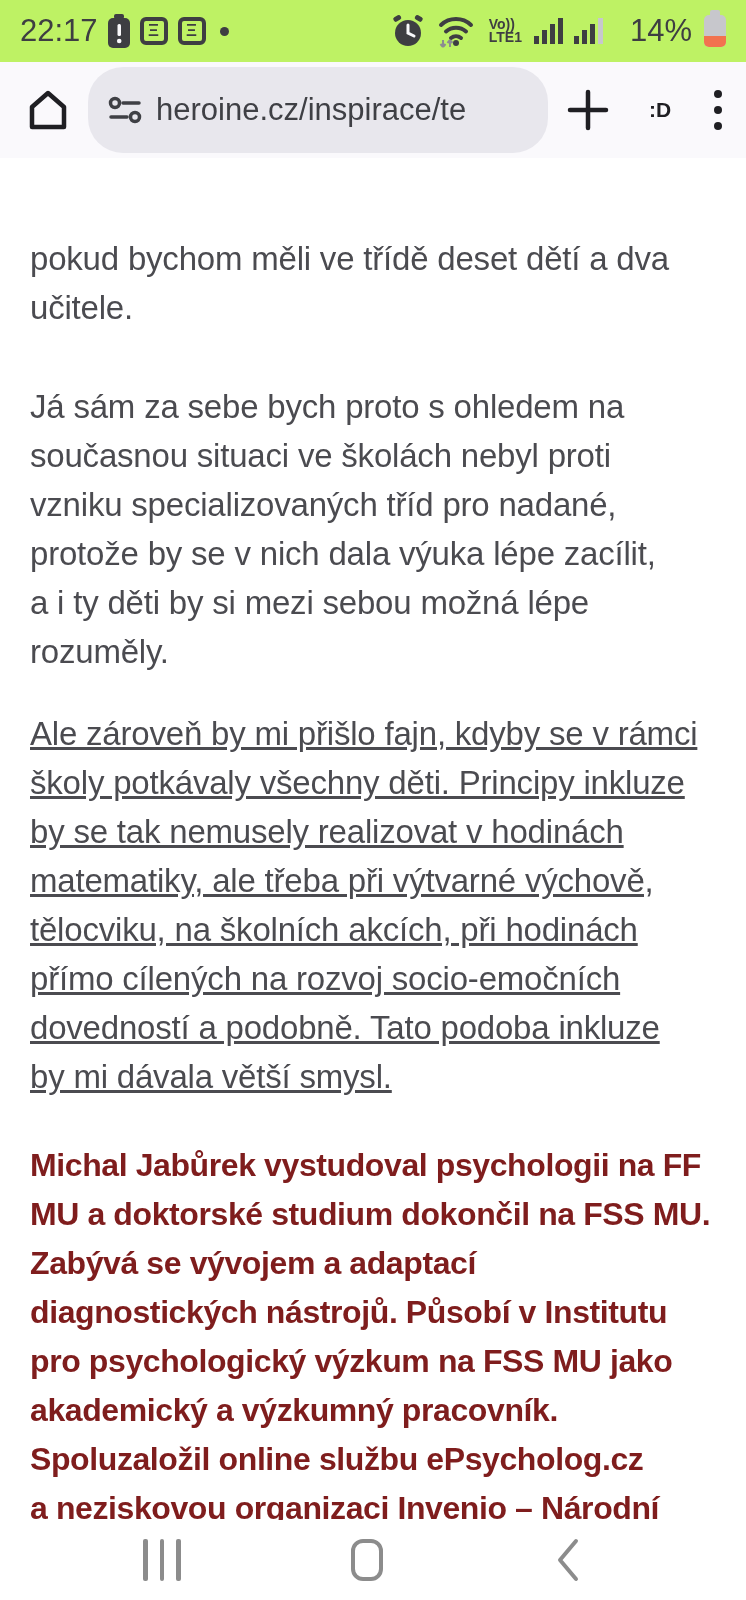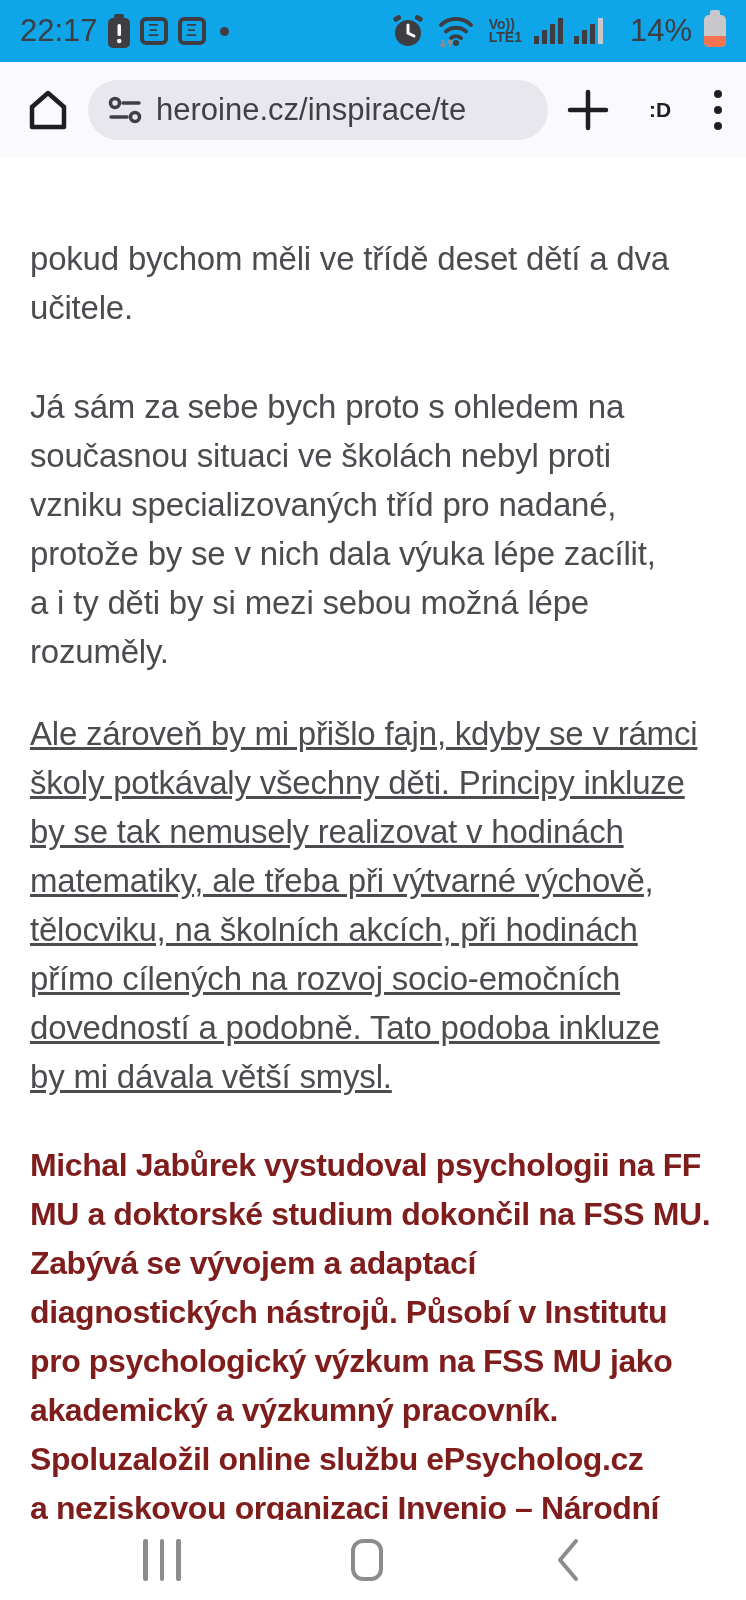--- a/index.html
+++ b/index.html
@@ -1,38 +1,38 @@
 <!DOCTYPE html>
 <html><head>
 <meta charset="utf-8">
 <style>
   html,body{margin:0;padding:0;}
   body{font-family:"Liberation Sans","DejaVu Sans",sans-serif;}
   .screen{position:relative;width:746px;height:1600px;background:#ffffff;overflow:hidden;}
 
   
-  .statusbar{position:absolute;top:0;left:0;right:0;height:62px;background:#0ea5e9;
+  .statusbar{position:absolute;top:0;left:0;right:0;height:62px;background:#bef264;
     display:flex;align-items:center;justify-content:space-between;padding:0 20px;box-sizing:border-box;}
   .sb-left,.sb-right{display:flex;align-items:center;gap:10px;}
   .sb-time{font-size:31px;font-weight:500;color:#3E3E42;letter-spacing:0;}
   .e-box{width:28px;height:28px;border:4.5px solid #3E3E42;border-radius:6px;box-sizing:border-box;
     display:flex;align-items:center;justify-content:center;font-size:17px;font-weight:bold;color:#3E3E42;}
   .sb-dot{width:9px;height:9px;border-radius:50%;background:#3E3E42;margin-left:4px;}
   .net-lbl{display:flex;flex-direction:column;line-height:13px;margin:0 2px;}
   .net-lbl span{font-size:14px;font-weight:bold;color:#3E3E42;}
   .sb-pct{font-size:31px;color:#3E3E42;margin-left:16px;}
   .batt{position:relative;width:22px;height:32px;background:#C7C7CC;border-radius:5px;margin-left:2px;}
   .batt:before{content:"";position:absolute;top:-5px;left:6px;width:10px;height:5px;background:#C7C7CC;
     border-radius:2px 2px 0 0;}
   .batt-fill{position:absolute;bottom:0;left:0;right:0;height:11px;background:#F2734F;border-radius:0 0 5px 5px;}
 
   
   .toolbar{position:absolute;top:62px;left:0;right:0;height:96px;background:#FAF9FC;
     display:flex;align-items:center;padding:0 24px;box-sizing:border-box;}
-  .omnibox{flex:1;height:60px;background:#E8E7ED;border-radius:35px;margin:0 18px 0 16px;
+  .omnibox{flex:1;height:86px;background:#E8E7ED;border-radius:35px;margin:0 18px 0 16px;
     display:flex;align-items:center;padding:0 20px;box-sizing:border-box;gap:14px;min-width:0;}
   .url{font-size:31px;color:#3F4045;white-space:nowrap;overflow:hidden;}
   .tabbox{width:40px;height:40px;border:4.5px solid #1F1F23;border-radius:12px;box-sizing:border-box;
     display:flex;align-items:center;justify-content:center;font-size:21px;font-weight:bold;color:#1F1F23;
     margin:0 34px 0 30px;}
   .kebab{display:flex;flex-direction:column;gap:8px;padding:4px;}
   .kebab i{width:8px;height:8px;border-radius:50%;background:#1F1F23;}
 
   
   .banner{position:absolute;top:162px;left:0;right:0;z-index:3;background:#FBDAE8;

